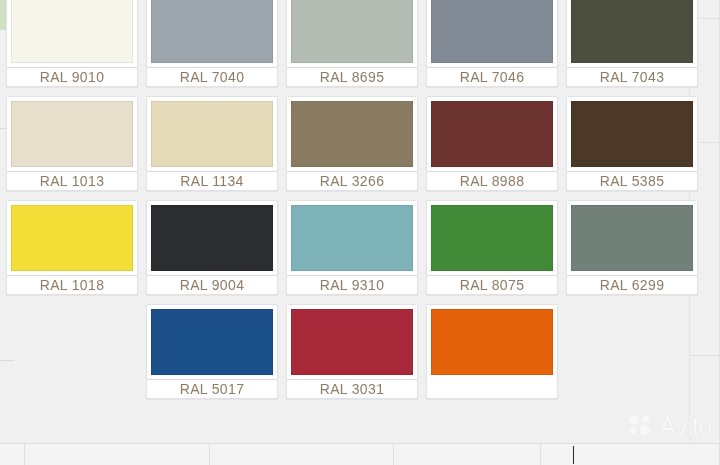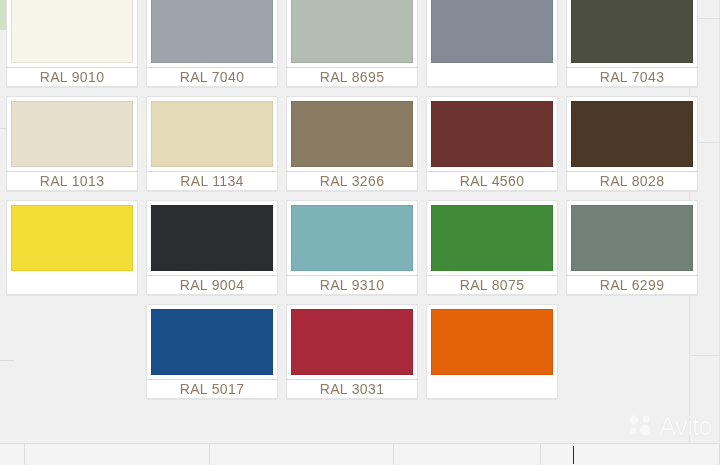--- a/index.html
+++ b/index.html
@@ -142,20 +142,23 @@
         </div>
       </div>
       <div class="card">
         <div class="swatch" style="background: rgb(180, 189, 180);"></div>
         <div class="label-plate">
           <span class="label-text">RAL 8695</span>
         </div>
       </div>
       <div class="card">
         <div class="swatch" style="background: rgb(131, 139, 150);"></div>
+        <div class="label-plate">
+          <span class="label-text">RAL 7046</span>
+        </div>
       </div>
       <div class="card">
         <div class="swatch" style="background: rgb(76, 79, 64);"></div>
         <div class="label-plate">
           <span class="label-text">RAL 7043</span>
         </div>
       </div>
       <div class="card">
         <div class="swatch" style="background: rgb(230, 223, 204);"></div>
         <div class="label-plate">
@@ -170,31 +173,34 @@
       </div>
       <div class="card">
         <div class="swatch" style="background: rgb(138, 124, 99);"></div>
         <div class="label-plate">
           <span class="label-text">RAL 3266</span>
         </div>
       </div>
       <div class="card">
         <div class="swatch" style="background: rgb(109, 51, 46);"></div>
         <div class="label-plate">
-          <span class="label-text">RAL 4560</span>
+          <span class="label-text">RAL 8988</span>
         </div>
       </div>
       <div class="card">
         <div class="swatch" style="background: rgb(76, 56, 38);"></div>
         <div class="label-plate">
-          <span class="label-text">RAL 8028</span>
+          <span class="label-text">RAL 5385</span>
         </div>
       </div>
       <div class="card">
         <div class="swatch" style="background: rgb(242, 222, 54);"></div>
+        <div class="label-plate">
+          <span class="label-text">RAL 1018</span>
+        </div>
       </div>
       <div class="card">
         <div class="swatch" style="background: rgb(43, 45, 48);"></div>
         <div class="label-plate">
           <span class="label-text">RAL 9004</span>
         </div>
       </div>
       <div class="card">
         <div class="swatch" style="background: rgb(124, 178, 184);"></div>
         <div class="label-plate">

